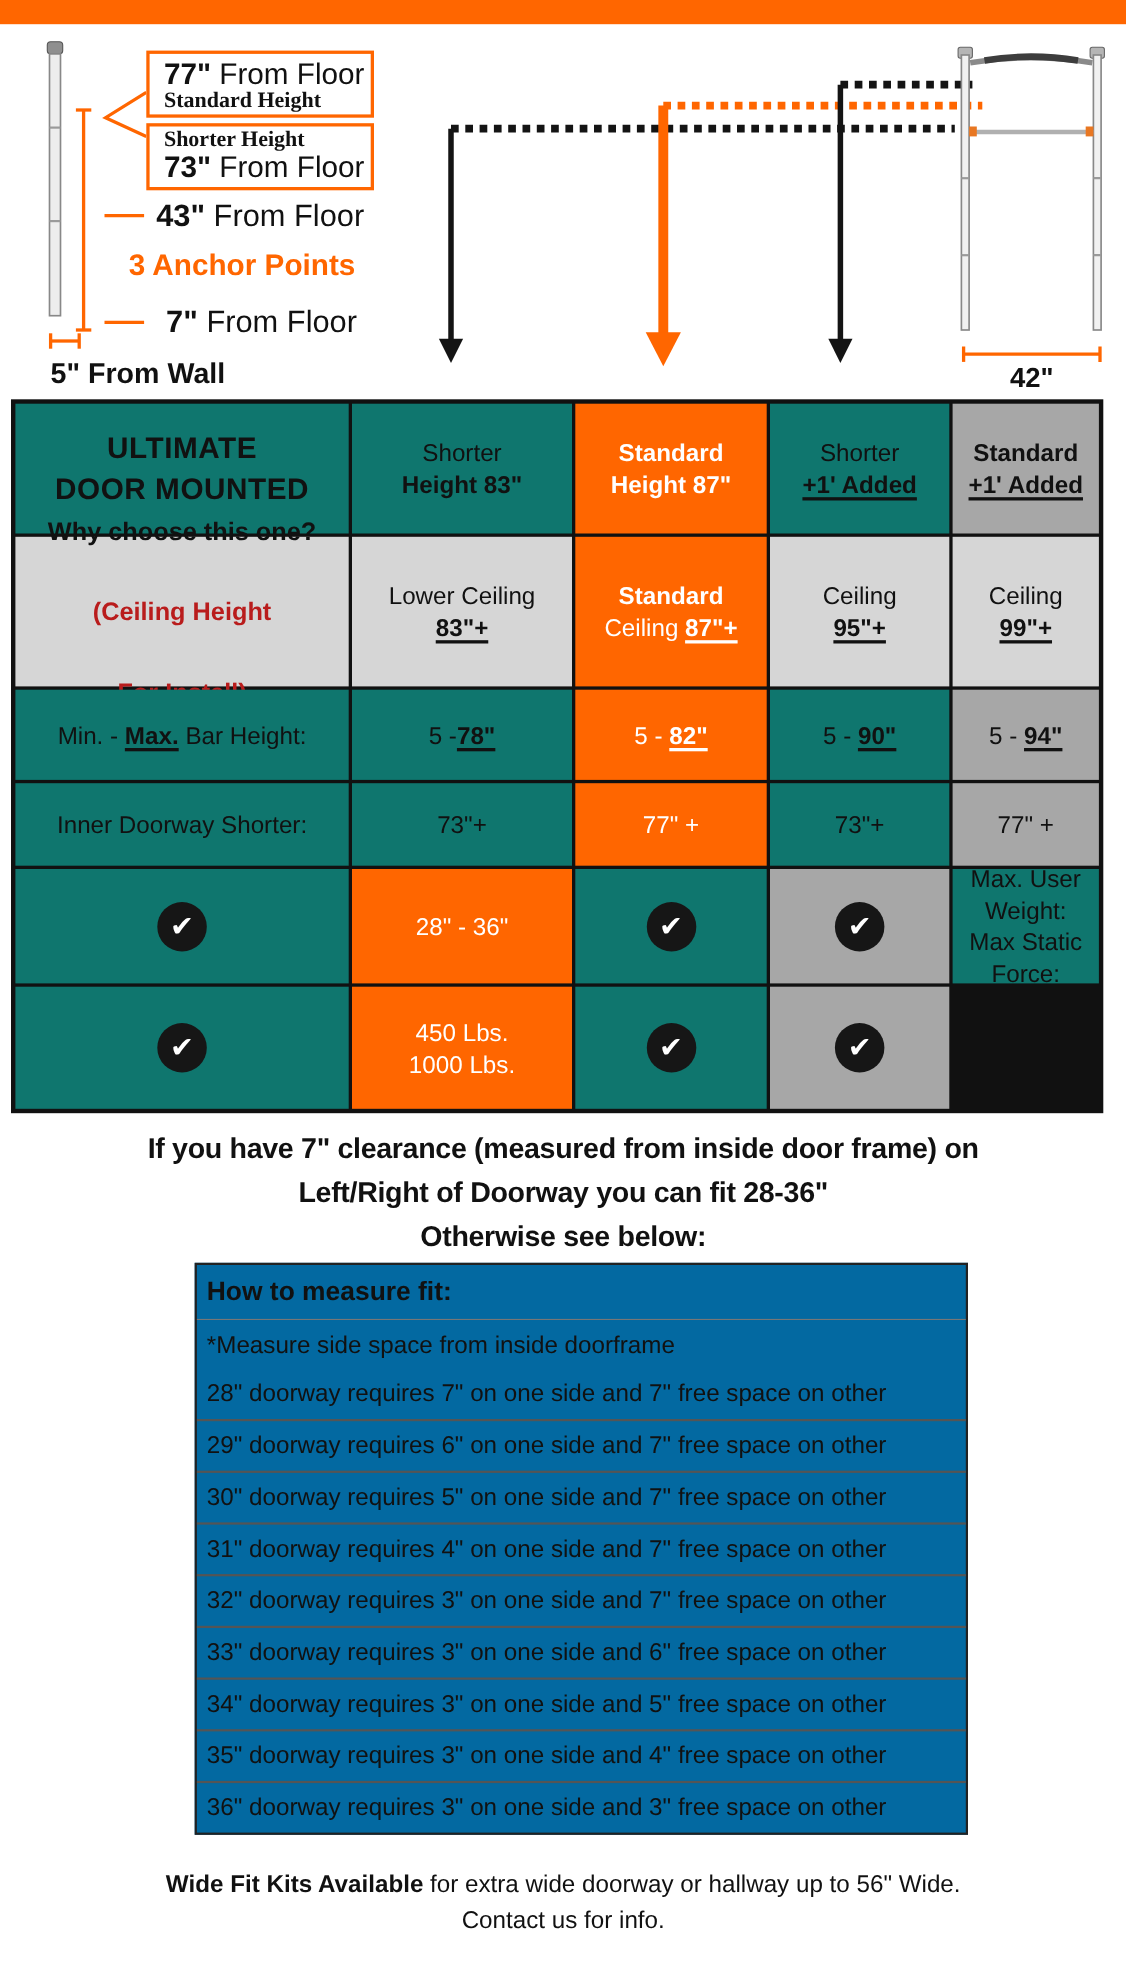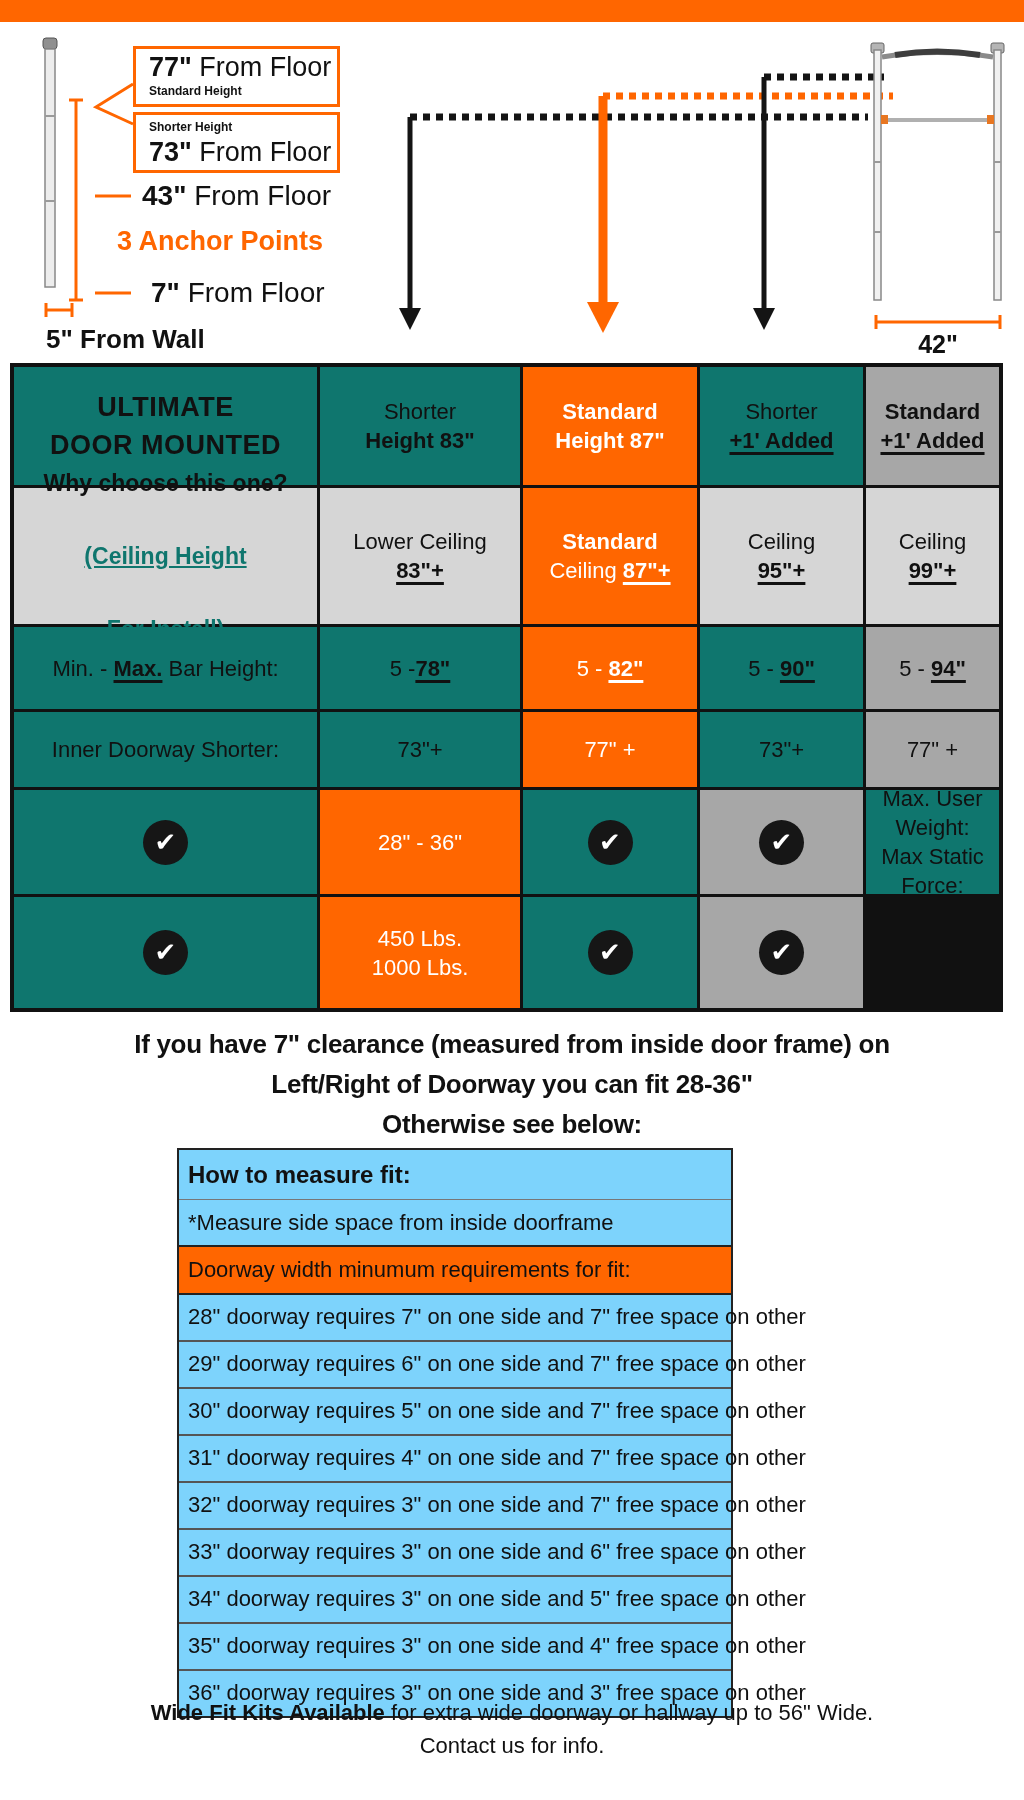--- a/index.html
+++ b/index.html
@@ -4,30 +4,30 @@
 <style>
   html,body { margin:0; padding:0; }
   body {
     width:1024px; height:1800px; position:relative; background:#ffffff;
     font-family:"Liberation Sans", sans-serif; color:#111;
     overflow:hidden;
   }
   .abs { position:absolute; }
   .b { font-weight:bold; }
   .u { text-decoration:underline; text-decoration-thickness:2.5px; text-underline-offset:4px; }
-  .orange-text { color:#0f766e;text-decoration:underline; }
+  .orange-text { color:#b91c1c; }
 
   
   .topbar { left:0; top:0; width:1024px; height:22px; background:#FF6600; }
 
   
   .callout { border:3px solid #FF6600; background:#fff; box-sizing:border-box;
              width:207px; height:61px; padding:3px 0 0 13px; }
   .callout .big { font-size:27px; line-height:30px; white-space:nowrap; }
-  .callout .small { font-size:12px; font-weight:bold; line-height:19px; }
+  .callout .small { font-size:20px; font-weight:bold; line-height:19px;font-family:Liberation Serif, serif; }
   #callout-standard { left:133px; top:46px; }
   #callout-shorter { left:133px; top:112px; }
   .anchor-label { font-size:28px; white-space:nowrap; }
   #mid-anchor { left:142px; top:180px; }
   #anchor-points { left:117px; top:226px; font-size:27px; font-weight:bold; color:#FF6600; white-space:nowrap;}
   #low-anchor { left:151px; top:277px; }
   #wall-label { left:46px; top:324px; font-size:26px; font-weight:bold; white-space:nowrap; }
   #width-label { left:877px; top:330px; width:122px; text-align:center; font-size:25px; font-weight:bold; }
 
   
@@ -52,22 +52,22 @@
     font-size:26px; line-height:45px;
   }
 
   
   .clearance {
     left:0; top:1024px; width:1024px; text-align:center;
     font-size:26px; font-weight:bold; line-height:40px; letter-spacing:-0.3px;
   }
 
   
-  .fit-table { left:177px; top:1148px; width:556px; border:2px solid #222;
-               background:#7dd3fc; box-sizing:border-box; }
+  .fit-table { left:177px; top:1148px; width:703px; border:2px solid #222;
+               background:#0369a1; box-sizing:border-box; }
   .fit-title { height:49px; line-height:49px; padding-left:9px; font-size:24px; font-weight:bold; }
   .fit-note  { height:45px; line-height:45px; padding-left:9px; font-size:22px; border-top:1px solid #777; }
   .fit-hl    { height:46px; line-height:46px; padding-left:9px; font-size:22px;
                background:#FF6600; color:#101010; border-top:2px solid #222; border-bottom:2px solid #222; }
   .fit-row   { height:45px; line-height:44px; padding-left:9px; font-size:22px; border-top:2px solid #555; white-space:nowrap; }
   .fit-row.first { border-top:none; }
 
   
   .footer { left:0; top:1696px; width:1024px; text-align:center; font-size:22px; line-height:33px; }
 </style>
@@ -248,21 +248,20 @@
 
 <div class="abs clearance">
   <div>If you have 7" clearance (measured from inside door frame) on</div>
   <div>Left/Right of Doorway you can fit 28-36"</div>
   <div>Otherwise see below:</div>
 </div>
 
 <div class="abs fit-table">
   <div class="fit-title">How to measure fit:</div>
   <div class="fit-note">*Measure side space from inside doorframe</div>
-  <div class="fit-hl">Doorway width minumum requirements for fit:</div>
   <div class="fit-row first">28" doorway requires 7" on one side and 7" free space on other</div>
   <div class="fit-row">29" doorway requires 6" on one side and 7" free space on other</div>
   <div class="fit-row">30" doorway requires 5" on one side and 7" free space on other</div>
   <div class="fit-row">31" doorway requires 4" on one side and 7" free space on other</div>
   <div class="fit-row">32" doorway requires 3" on one side and 7" free space on other</div>
   <div class="fit-row">33" doorway requires 3" on one side and 6" free space on other</div>
   <div class="fit-row">34" doorway requires 3" on one side and 5" free space on other</div>
   <div class="fit-row">35" doorway requires 3" on one side and 4" free space on other</div>
   <div class="fit-row">36" doorway requires 3" on one side and 3" free space on other</div>
 </div>

